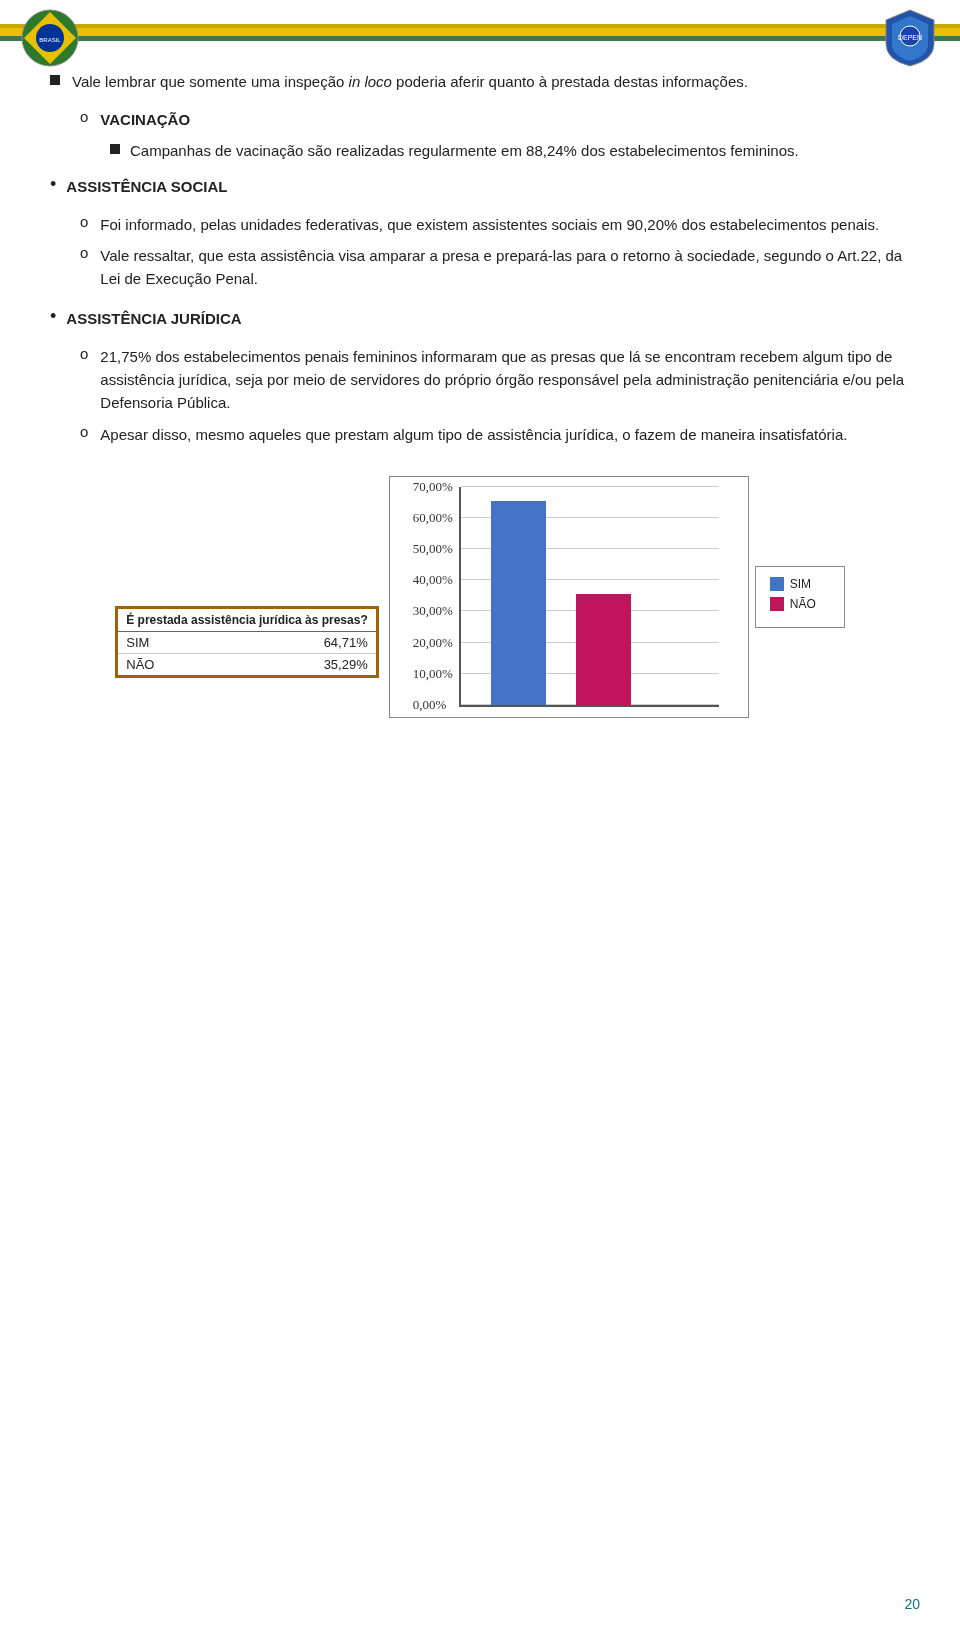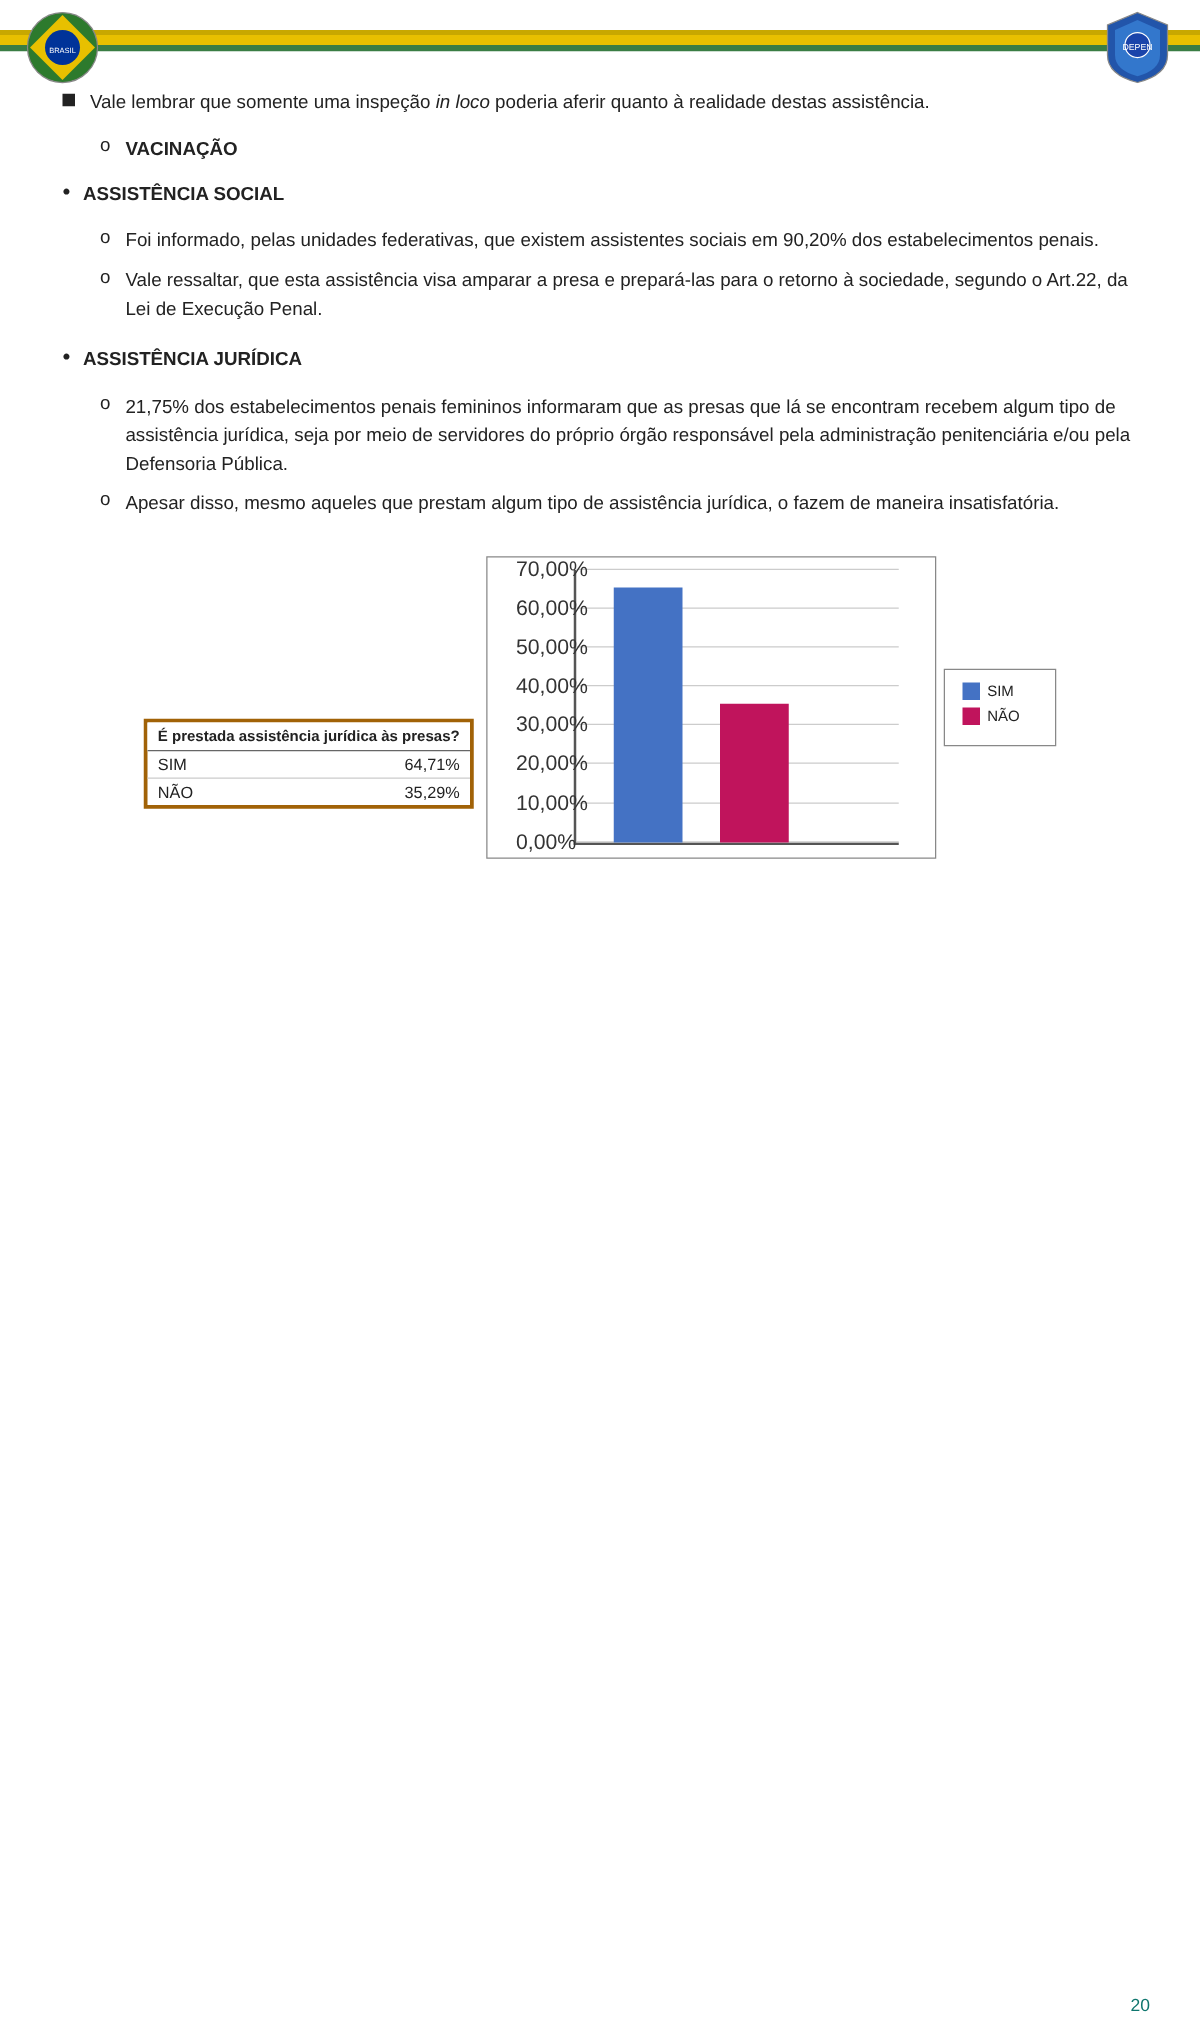--- a/index.html
+++ b/index.html
@@ -159,23 +159,24 @@
 
     .grid-line {
       position: absolute;
       left: 0;
       right: 0;
       border-top: 1px solid #ccc;
     }
     .grid-label {
       position: absolute;
       left: -48px;
-      font-size: 17px;
+      font-size: 13px;
       color: #333;
       transform: translateY(-50%);
+      font-family: Liberation Serif, serif;
     }
 
     .bars {
       position: absolute;
       bottom: 0;
       left: 30px;
       display: flex;
       align-items: flex-end;
       gap: 30px;
     }
@@ -245,31 +246,35 @@
 </div>
 
 <div class="yellow-bar"></div>
 <div class="green-bar"></div>
 
 <div class="content">
 
   <div class="bullet-item">
     <div class="bullet-square"></div>
     <div class="bullet-text">
-      <span>Vale lembrar que somente uma inspeção </span><span class="italic">in loco</span><span> poderia aferir quanto à realidade destas assistência.</span>
+      <span>Vale lembrar que somente uma inspeção </span><span class="italic">in loco</span><span> poderia aferir quanto à prestada destas informações.</span>
     </div>
   </div>
 
   <div class="sub-item">
     <span class="o-label">o</span>
     <div class="sub-text">
       <strong>VACINAÇÃO</strong>
     </div>
   </div>
 
+  <div class="sub-item" style="margin-left:60px;">
+    <div class="bullet-square" style="margin-top:5px;margin-right:10px;"></div>
+    <div class="sub-text">Campanhas de vacinação são realizadas regularmente em 88,24% dos estabelecimentos femininos.</div>
+  </div>
 
   <div class="bullet-item" style="margin-top:14px;">
     <span style="font-size:18px;margin-right:10px;margin-top:-2px;">•</span>
     <div class="bullet-text">
       <strong>ASSISTÊNCIA SOCIAL</strong>
     </div>
   </div>
 
   <div class="sub-item">
     <span class="o-label">o</span>

